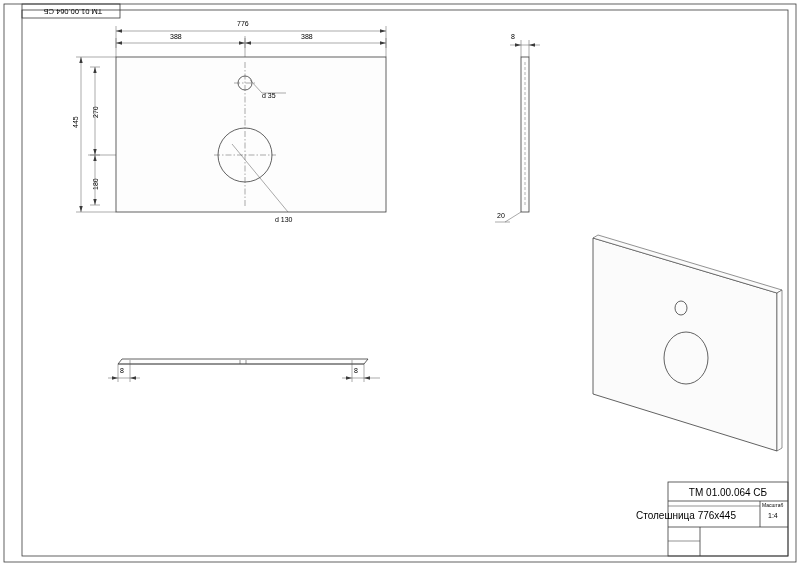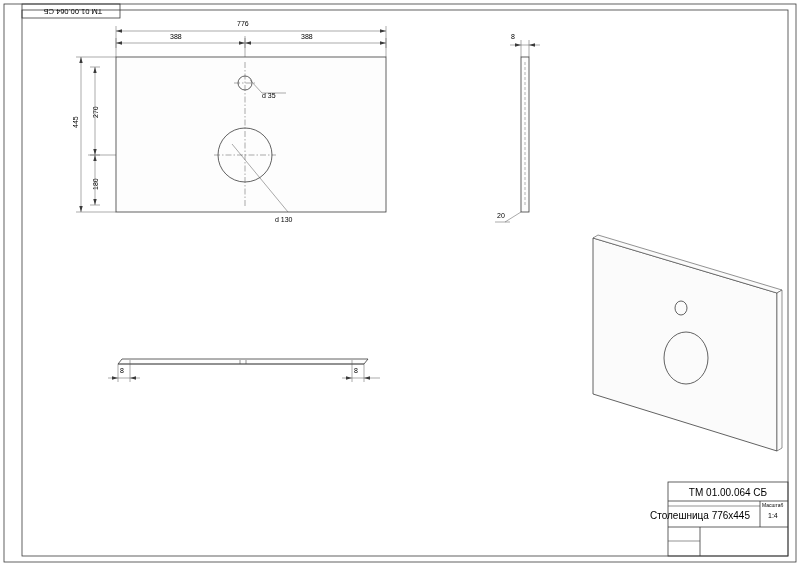--- a/index.html
+++ b/index.html
@@ -212,17 +212,17 @@
   <div class="ovl dimtxt" style="left:262px; top:92px;">d 35</div>
   <div class="ovl dimtxt" style="left:275px; top:216px;">d 130</div>
 
   <div class="ovl dimtxt" style="left:511px; top:33px;">8</div>
   <div class="ovl dimtxt" style="left:497px; top:212px;">20</div>
 
   <div class="ovl dimtxt" style="left:120px; top:367px;">8</div>
   <div class="ovl dimtxt" style="left:354px; top:367px;">8</div>
 
   <div class="ovl titletxt" style="left:668px; top:487px; width:120px; text-align:center;">ТМ 01.00.064 СБ</div>
-  <div class="ovl titletxt" style="left:650px; top:510px;">Столешница 776х445</div>
+  <div class="ovl titletxt" style="left:636px; top:510px;">Столешница 776х445</div>
   <div class="ovl titletxt-small" style="left:762px; top:502px;">Масштаб</div>
   <div class="ovl dimtxt" style="left:768px; top:512px;">1:4</div>
 
 </div>
 
 </body></html>

